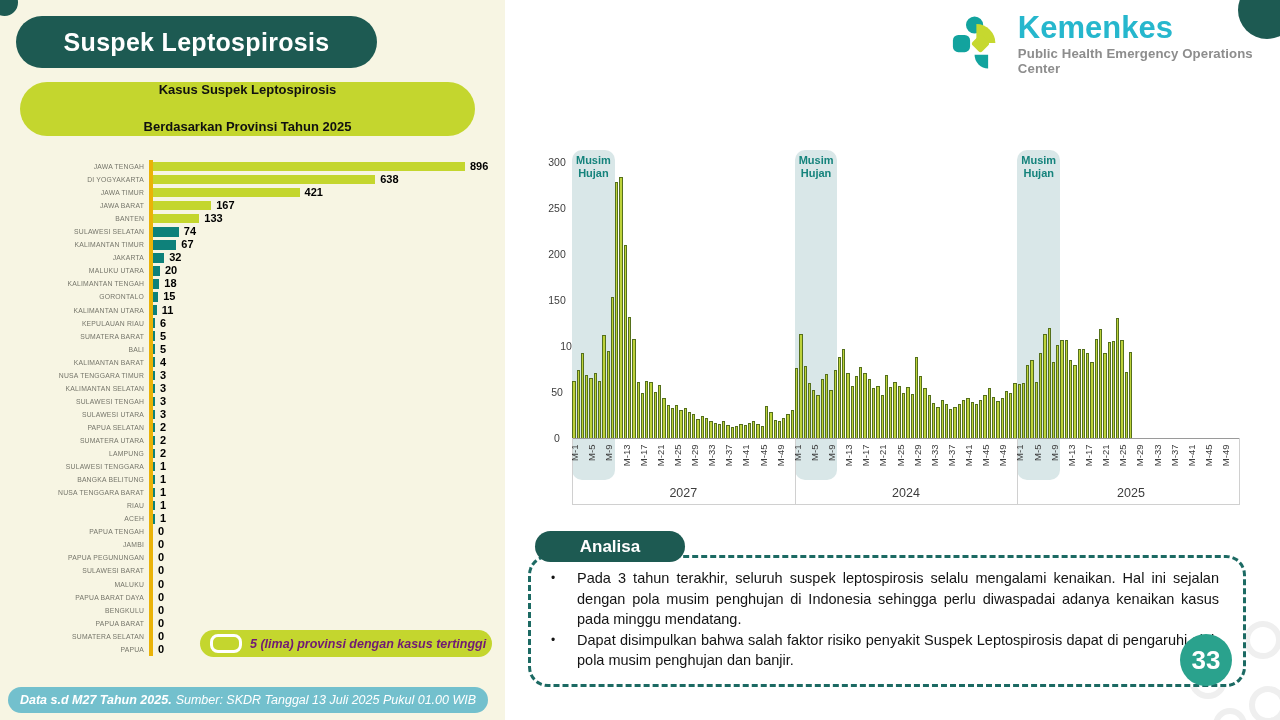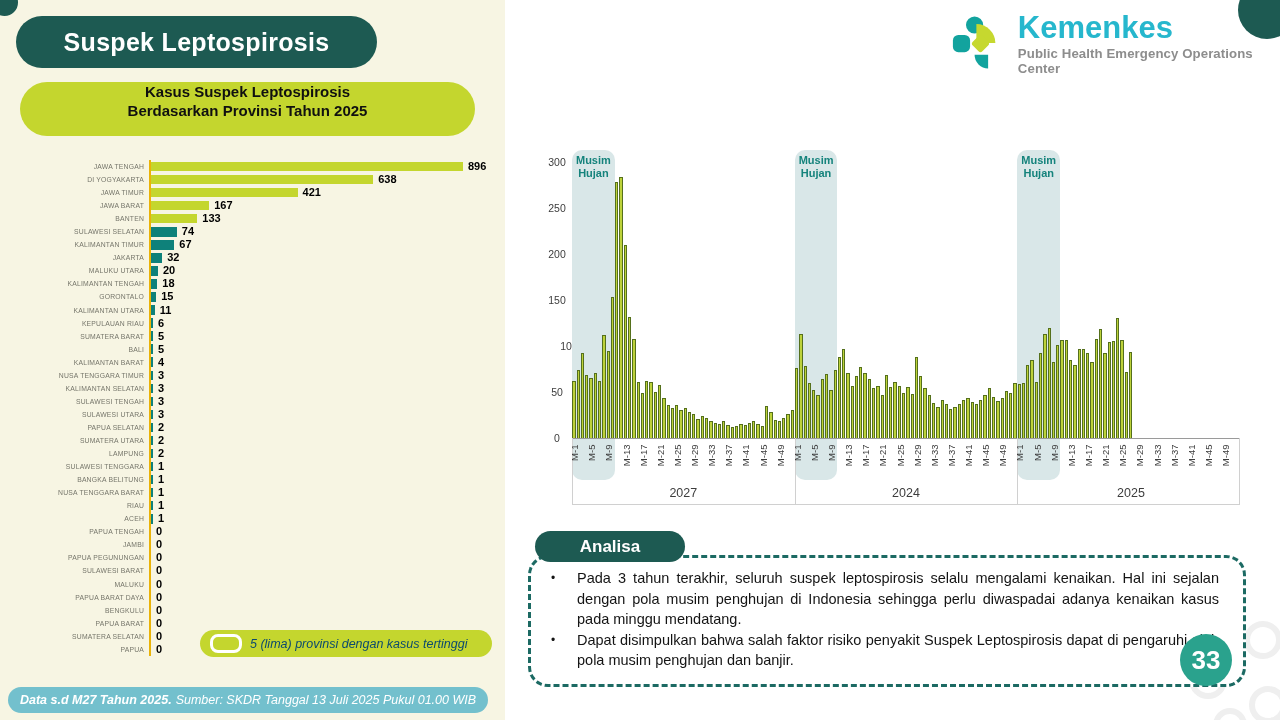--- a/index.html
+++ b/index.html
@@ -4,34 +4,34 @@
 <style>
   html,body{margin:0;padding:0;}
   body{font-family:"Liberation Sans",sans-serif;}
   .slide{position:relative;width:1280px;height:720px;background:#ffffff;overflow:hidden;}
   .left-bg{position:absolute;left:0;top:0;width:505px;height:720px;background:#f7f5e3;}
   .deco-tl{position:absolute;left:-9px;top:-11px;width:27px;height:27px;border-radius:50%;background:#1d5a52;}
   .deco-tr{position:absolute;right:-16px;top:-19px;width:58px;height:58px;border-radius:50%;background:#1d5a52;}
   .title-banner{position:absolute;left:16px;top:16px;width:361px;height:52px;background:#1d5a52;border-radius:26px;
     color:#fff;font-weight:bold;font-size:25px;display:flex;align-items:center;justify-content:center;letter-spacing:.3px;}
   .panel-header{position:absolute;background:#c4d62e;border-radius:27px;display:flex;flex-direction:column;
-    align-items:center;justify-content:flex-start;font-weight:bold;color:#101010;font-size:15px;line-height:1.28;text-align:center;}
+    align-items:center;justify-content:space-between;font-weight:bold;color:#101010;font-size:13px;line-height:1.28;text-align:center;}
   .prov-header{left:20px;top:82px;width:455px;height:54px;}
   .trend-header{left:558px;top:84px;width:692px;height:52px;}
   
   .prov-chart{position:absolute;left:22px;top:160px;width:468px;height:496px;display:flex;flex-direction:column;}
   .prov-row{display:flex;align-items:center;height:13.05px;}
   .prov-label{width:122px;text-align:right;font-size:6.8px;color:#75756a;padding-right:5px;letter-spacing:.2px;white-space:nowrap;}
-  .prov-bararea{position:relative;flex:1;display:flex;align-items:center;border-left:2px solid #eab308;height:100%;}
+  .prov-bararea{position:relative;flex:1;display:flex;align-items:center;border-left:4px solid #eab308;height:100%;}
   .prov-bar{height:9.5px;}
   .prov-val{font-size:11px;font-weight:bold;color:#000;margin-left:5px;line-height:1;}
   .legend-pill{position:absolute;left:200px;top:630px;width:272px;height:27px;background:#c4d62e;border-radius:14px;
     display:flex;align-items:center;padding:0 10px;z-index:2;}
   .legend-swatch{width:26px;height:13px;border:3px solid #fff;border-radius:8px;margin-right:8px;flex:none;}
-  .legend-text{color:#0c4a6e;font-weight:normal;font-style:italic;font-size:12.5px;white-space:nowrap;}
+  .legend-text{color:#701a75;font-weight:bold;font-style:italic;font-size:12.5px;white-space:nowrap;}
   .footer-pill{position:absolute;left:8px;top:687px;width:480px;height:26px;background:#73c0cd;border-radius:13px;
     display:flex;align-items:center;justify-content:center;color:#fff;font-style:italic;font-size:12.5px;white-space:nowrap;}
   .footer-pill b{margin-right:4px;}
   
   .logo{position:absolute;left:952px;top:12px;display:flex;align-items:center;}
   .logo-text{margin-left:8px;}
   .brand{font-size:31px;font-weight:800;color:#26b7cd;line-height:1;}
   .brand-sub{font-size:13.2px;font-weight:bold;color:#8d8d8d;margin-top:3px;letter-spacing:.1px;}
   
   .trend-chart{position:absolute;left:545px;top:145px;width:705px;height:362px;}

